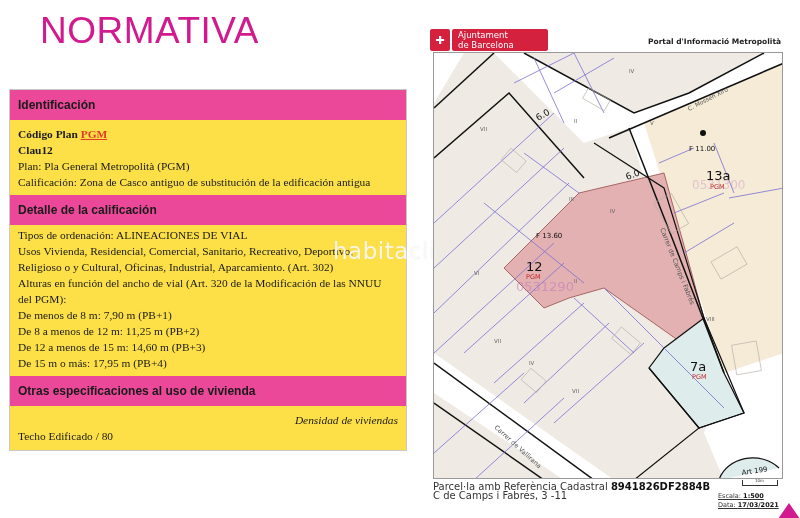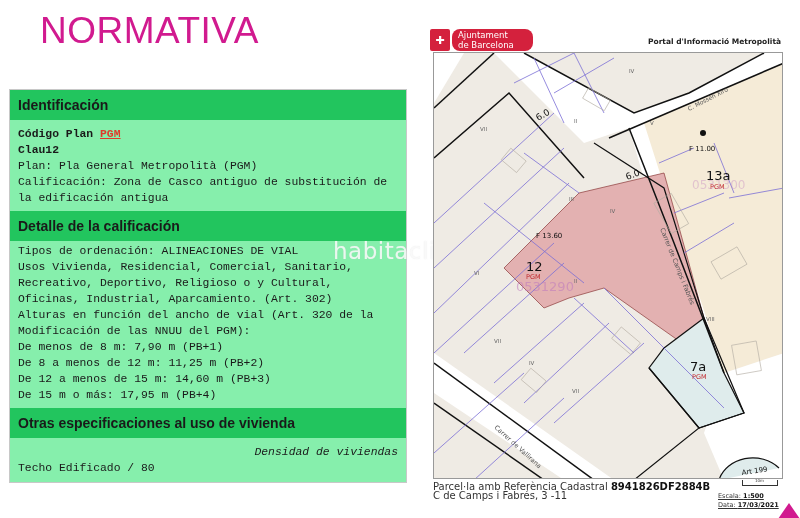--- a/index.html
+++ b/index.html
@@ -11,47 +11,47 @@
     font-family: "Liberation Sans", sans-serif;
     font-size: 37px; color: #d11a8f; letter-spacing: 0.5px; font-weight: normal;
   }
 
   .spec-table {
     position: absolute; left: 9px; top: 89px; width: 398px;
     border: 1px solid #c8c8c8;
     font-family: "DejaVu Sans", sans-serif;
   }
   .sec-head {
-    background: #22c55e; height: 30px; line-height: 30px;
-    padding-left: 8px; font-weight: bold; font-size: 14px; color: #1a1a1a;
+    background: #ec4899; height: 30px; line-height: 30px;
+    padding-left: 8px; font-weight: bold; font-size: 12px; color: #1a1a1a;
     font-family: "Liberation Sans", sans-serif;
   }
   .sec-body {
-    background: #86efac; padding: 6px 8px 5px 8px;
+    background: #fde047; padding: 6px 8px 5px 8px;
     font-size: 11.4px; line-height: 16px; color: #1a1a1a;
-    font-family: Liberation Mono, monospace;
+    font-family: Liberation Serif, serif;
   }
   .sec-body .b { font-weight: bold; }
   .sec-body .link { color: #e03a2a; text-decoration: underline; font-weight: bold; }
   .sec-body .it { font-style: italic; text-align: right; }
 
   .watermark {
     position: absolute; left: 333px; top: 238px;
     font-family: "DejaVu Sans", sans-serif; font-size: 23px; color: rgba(255,255,255,0.75);
     letter-spacing: 0.5px; pointer-events: none;
     text-shadow: 0 0 1px rgba(210,210,210,0.6);
   }
   .logo { position: absolute; left: 430px; top: 29px; height: 22px; display: flex; gap: 2px; }
   .logo-shield {
     width: 20px; height: 22px; background: #d4213d; border-radius: 2px;
     display: flex; align-items: center; justify-content: center; color: #fff; font-size: 11px;
   }
   .logo-text {
-    background: #d4213d; color: #fff; border-radius: 8px; padding: 1px 6px;
-    font-size: 8.5px; line-height: 10px; font-family: "DejaVu Sans", sans-serif; width: 81px;
+    background: #d4213d; color: #fff; border-radius: 2px; padding: 1px 6px;
+    font-size: 8.5px; line-height: 10px; font-family: "DejaVu Sans", sans-serif; width: 96px;
   }
   .portal-title {
     position: absolute; left: 648px; top: 37px; font-size: 7.5px; font-weight: bold;
     color: #222; font-family: "DejaVu Sans", sans-serif;
   }
   .map-frame {
     position: absolute; left: 433px; top: 52px; width: 350px; height: 427px;
     border: 1px solid #999; background: #efebe4; overflow: hidden;
   }
   .map-frame svg { position: absolute; left: 0; top: 0; }

